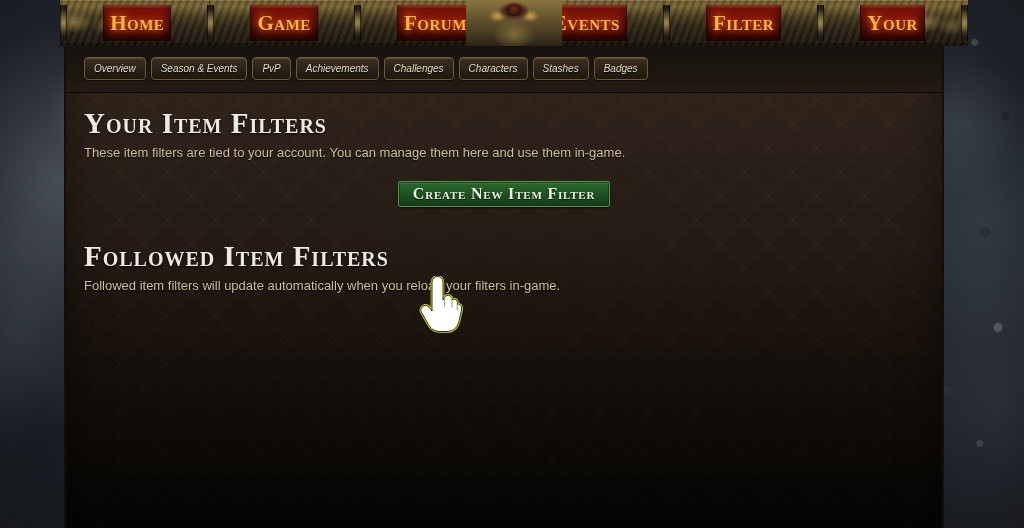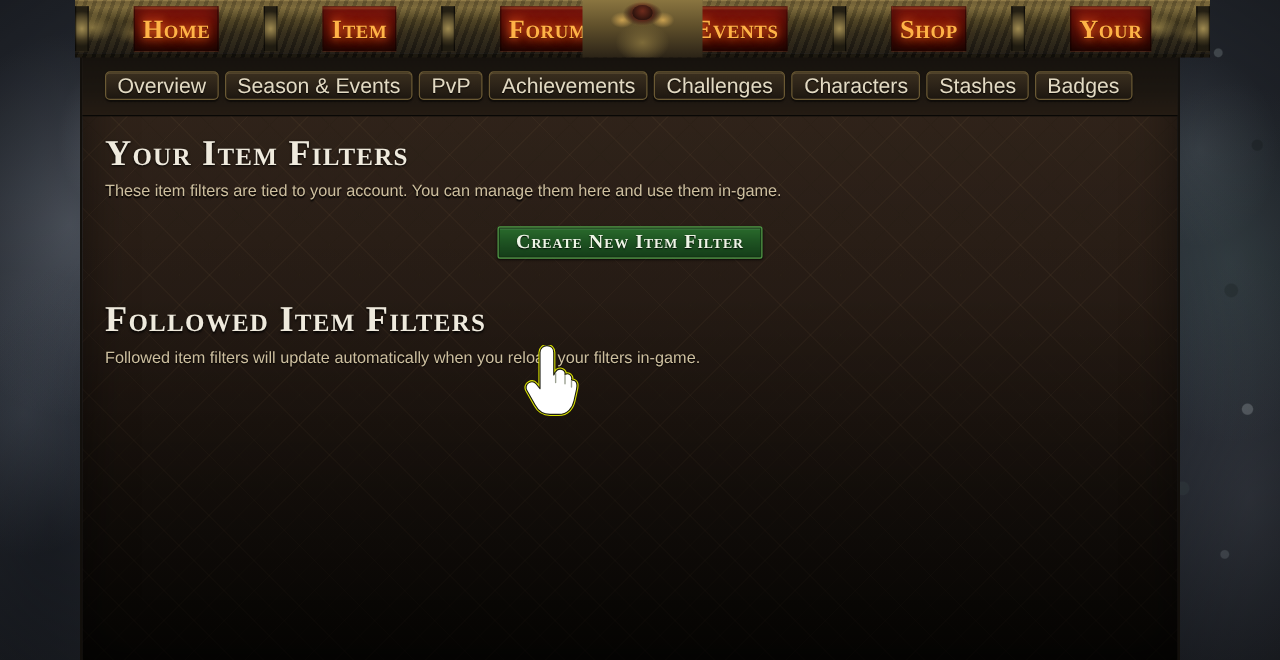--- a/index.html
+++ b/index.html
@@ -188,23 +188,24 @@
     display: flex;
     align-items: center;
     border: 1px solid #6b5a34;
     border-radius: 4px;
     background: linear-gradient(180deg, #3a2f1f 0%, #2b2217 55%, #1d1710 100%);
     box-shadow: inset 0 1px 0 rgba(200,175,110,.22), 0 1px 1px rgba(0,0,0,.5);
     cursor: pointer;
     white-space: nowrap;
   }
   .tab span {
-    font-size: 17px;
+    font-size: 10px;
     color: #e3dac3;
     text-shadow: 0 1px 1px rgba(0,0,0,.9);
+    font-style: italic;
   }
 
   
   .content {
     position: absolute;
     left: 0; top: 48px;
     width: 876px;
     padding: 14px 18px 0 18px;
   }
 
@@ -287,37 +288,37 @@
 
     <div class="nav">
       <div class="nav-sep"></div>
 
       <div class="nav-item">
         <span>Home</span>
       </div>
       <div class="nav-sep"></div>
 
       <div class="nav-item">
-        <span>Item</span>
+        <span>Game</span>
       </div>
       <div class="nav-sep"></div>
 
       <div class="nav-item">
         <span>Forum</span>
       </div>
 
       <div class="nav-gap"></div>
 
       <div class="nav-item">
         <span>Events</span>
       </div>
       <div class="nav-sep"></div>
 
       <div class="nav-item">
-        <span>Shop</span>
+        <span>Filter</span>
       </div>
       <div class="nav-sep"></div>
 
       <div class="nav-item">
         <span>Your</span>
       </div>
 
       <div class="nav-sep"></div>
     </div>
 

